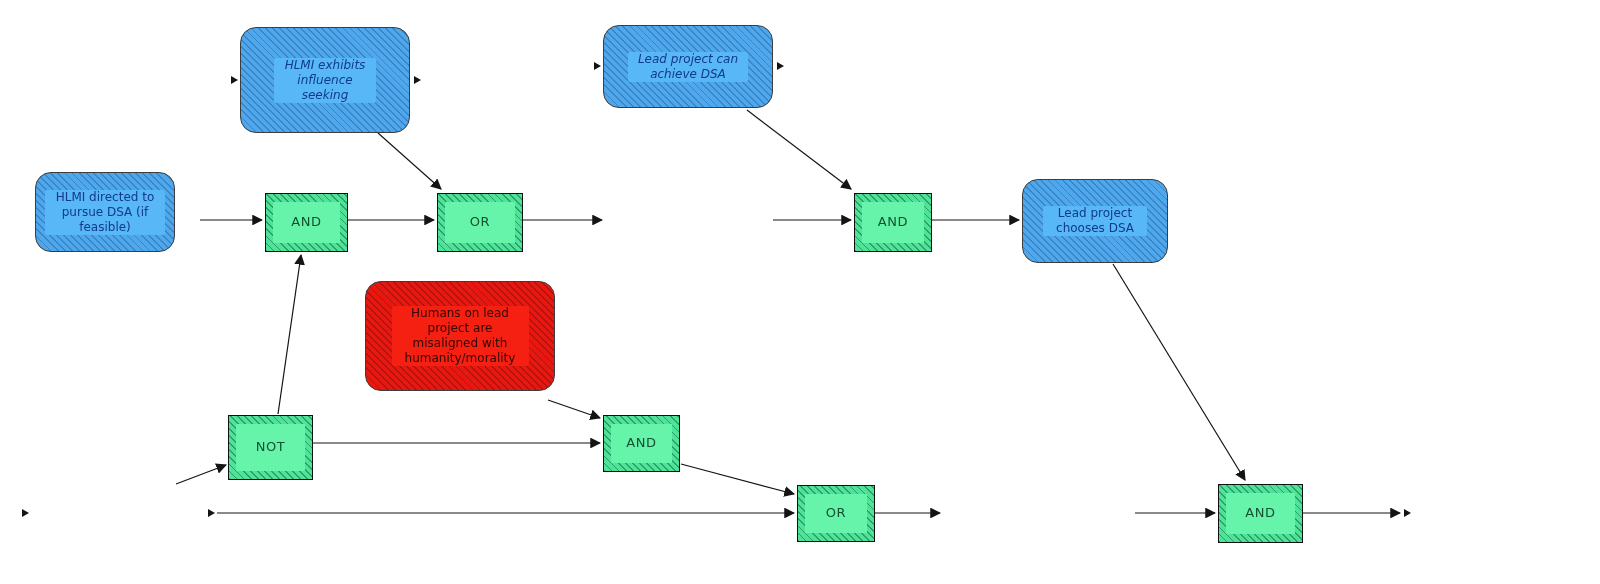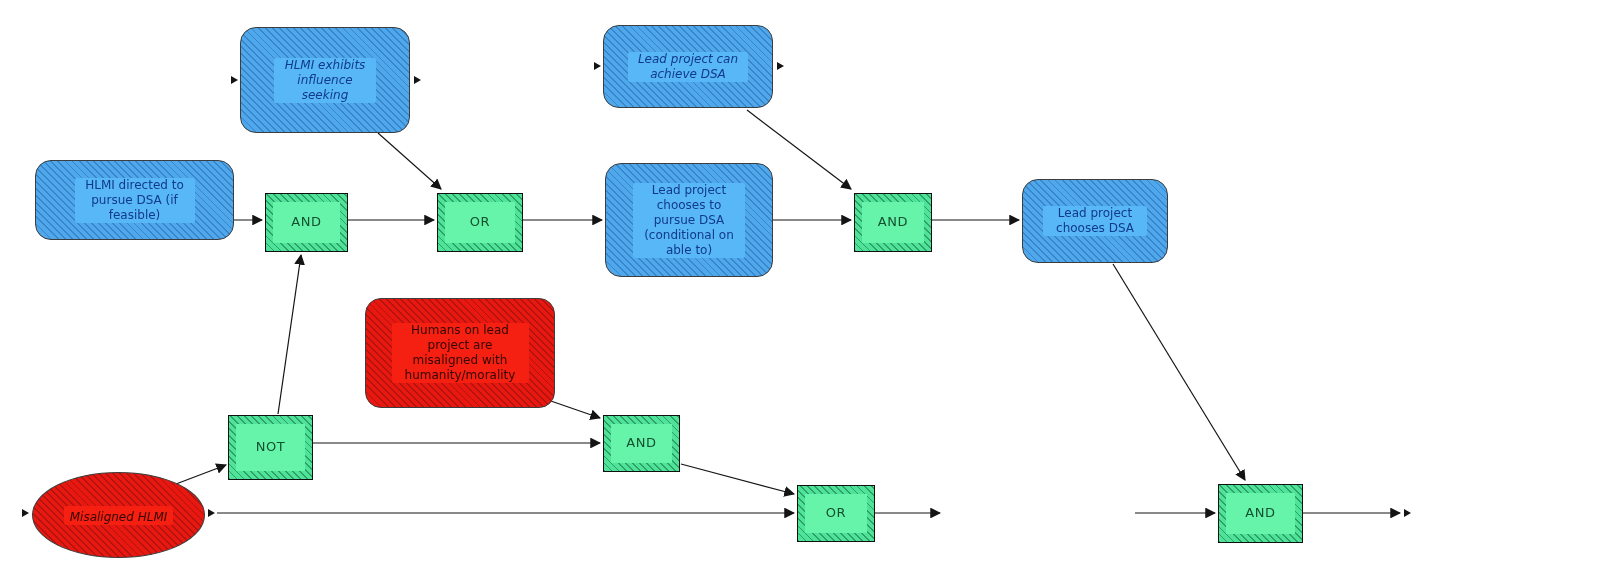--- a/index.html
+++ b/index.html
@@ -110,39 +110,33 @@
   </svg>
 
   <div class="node rrect blue" style="left:240px; top:27px; width:170px; height:106px">
     <span class="inner"><span class="lbl italic" style="width:90px">HLMI exhibits influence seeking</span></span>
   </div>
 
   <div class="node rrect blue" style="left:603px; top:25px; width:170px; height:83px">
     <span class="inner"><span class="lbl italic" style="width:108px">Lead project can achieve DSA</span></span>
   </div>
 
-  <div class="node rrect blue" style="left:35px; top:160px; width:199px; height:80px">
+  <div class="node rrect blue" style="left:35px; top:172px; width:140px; height:80px">
     <span class="inner"><span class="lbl" style="width:108px">HLMI directed to pursue DSA (if feasible)</span></span>
   </div>
 
-  <div class="node rrect blue" style="left:605px; top:163px; width:168px; height:114px">
-    <span class="inner"><span class="lbl" style="width:100px">Lead project chooses to pursue DSA (conditional on able to)</span></span>
-  </div>
 
   <div class="node rrect blue" style="left:1022px; top:179px; width:146px; height:84px">
     <span class="inner"><span class="lbl" style="width:92px">Lead project chooses DSA</span></span>
   </div>
 
-  <div class="node rrect red" style="left:365px; top:298px; width:190px; height:110px">
+  <div class="node rrect red" style="left:365px; top:281px; width:190px; height:110px">
     <span class="inner"><span class="lbl" style="width:125px">Humans on lead project are misaligned with humanity/morality</span></span>
   </div>
 
-  <div class="node ellipse red" style="left:32px; top:472px; width:173px; height:86px">
-    <span class="inner"><span class="lbl italic">Misaligned HLMI</span></span>
-  </div>
 
 
 
   <div class="node gate green" style="left:265px; top:193px; width:83px; height:59px">
     <span class="inner">
         <span class="lbl">AND</span>
       </span>
   </div>
 
   <div class="node gate green" style="left:437px; top:193px; width:86px; height:59px">

